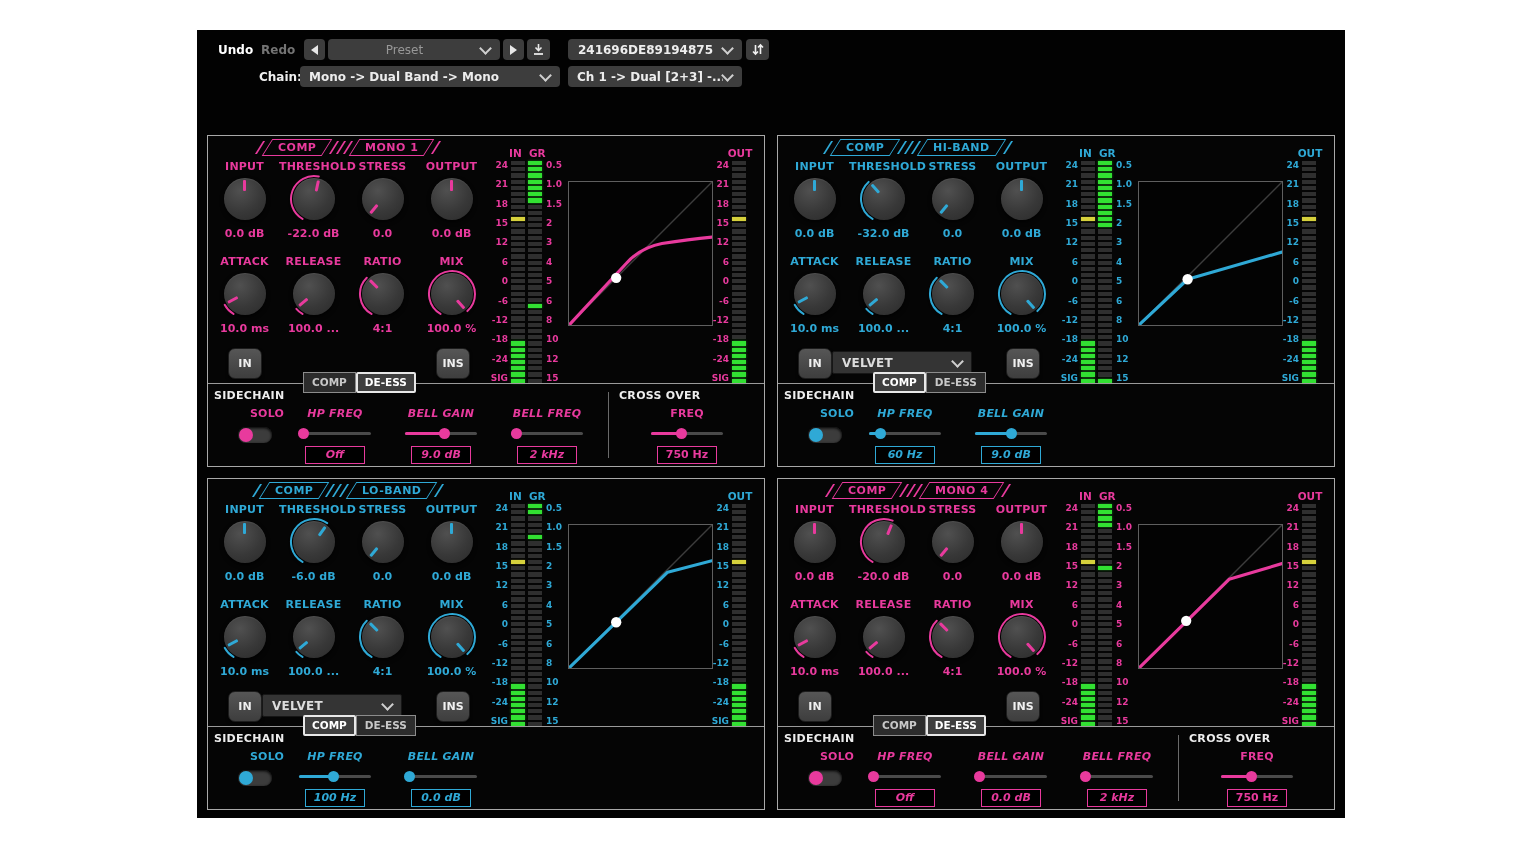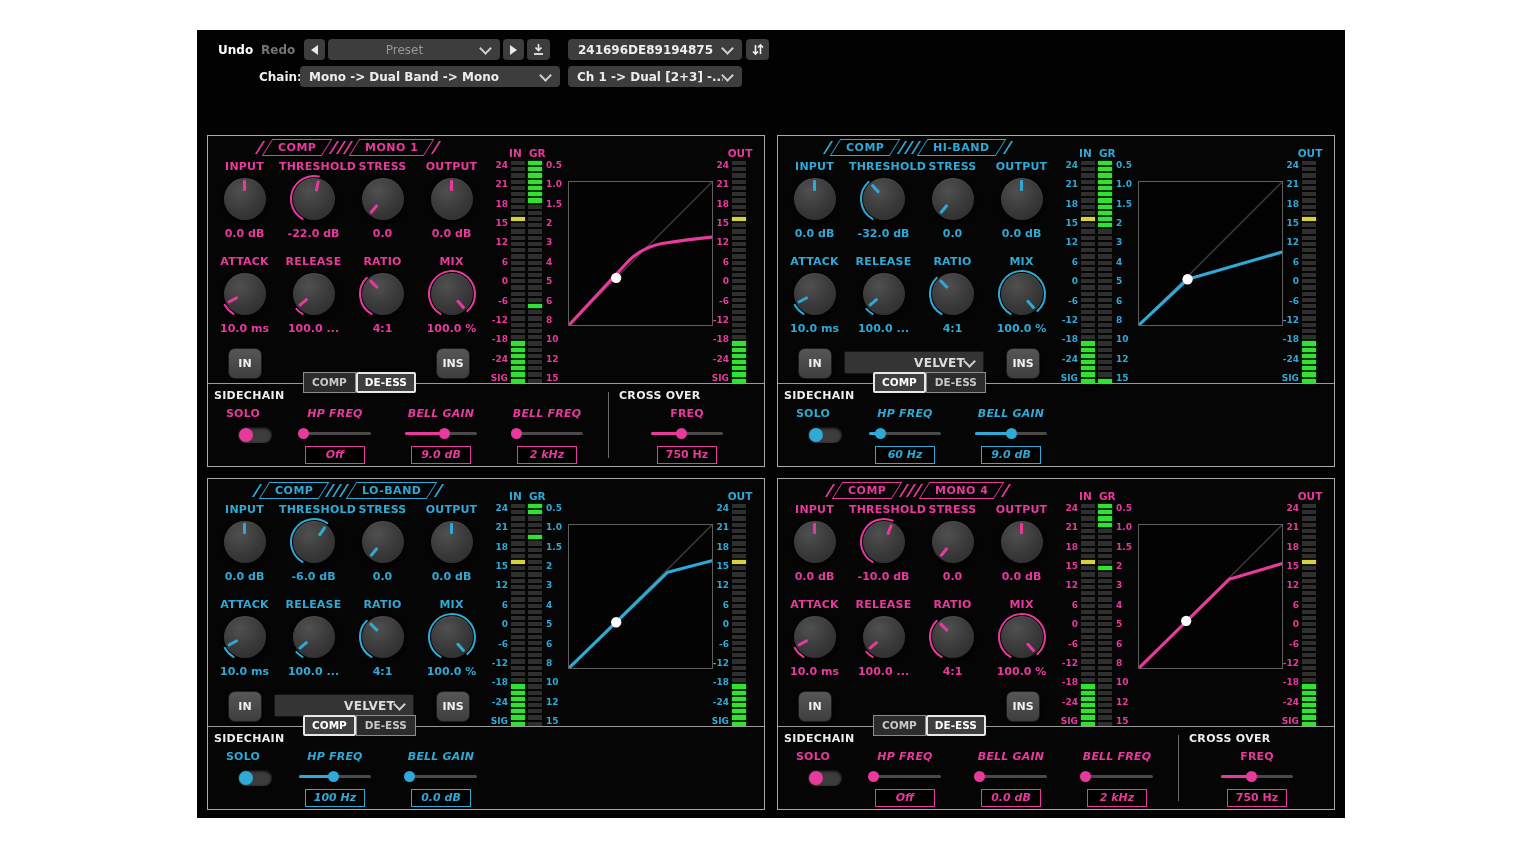--- a/index.html
+++ b/index.html
@@ -56,21 +56,21 @@
   .knob-rot{position:absolute;inset:2px;}
   .knob-tick{position:absolute;left:50%;top:2px;width:3px;height:11px;margin-left:-1.5px;background:var(--ac);border-radius:1px;}
   svg.arc{position:absolute;left:-2px;top:-2px;width:50px;height:50px;}
   svg.arc path{stroke:var(--ac);stroke-width:2;fill:none;stroke-linecap:round;}
   .k-value{margin-top:5px;font-size:11px;font-weight:bold;color:var(--ac);white-space:nowrap;}
 
   
   .sq-btn{position:absolute;width:32px;height:29px;background:linear-gradient(#565656,#3e3e3e);border:1px solid #1d1d1d;border-radius:7px;color:#f0f0f0;font-size:11px;font-weight:bold;display:flex;align-items:center;justify-content:center;box-shadow:0 2px 3px rgba(0,0,0,.6);}
   .in-btn{left:20px;top:212px;}
   .ins-btn{left:228px;top:212px;}
-  .velvet{position:absolute;left:66px;top:215px;width:138px;height:21px;background:#343434;border:1px solid #161616;border-radius:2px;display:flex;align-items:center;text-align:right;}
+  .velvet{position:absolute;left:54px;top:215px;width:138px;height:21px;background:#343434;border:1px solid #161616;border-radius:2px;display:flex;align-items:center;}
   .velvet .dd-val{flex:1;padding-left:9px;color:#dddddd;font-size:12px;font-weight:bold;letter-spacing:.3px;}
   .velvet .chev{margin:-3px 9px 0 auto;}
 
   
   .m-hdr{position:absolute;top:11px;font-size:10.5px;font-weight:bold;color:var(--ac);}
   .hdr-in{left:301px;}
   .hdr-gr{left:321px;text-align:right;}
   .hdr-out{left:514px;width:36px;text-align:center;}
   .scale{position:absolute;top:25px;height:222px;display:flex;flex-direction:column;justify-content:space-between;font-size:9px;font-weight:bold;color:var(--ac);line-height:1;}
   .scale-in{left:272px;width:28px;align-items:flex-end;}
@@ -90,21 +90,21 @@
   .diag{stroke:#3c3c3c;stroke-width:1;}
   .cpath{stroke:var(--ac);stroke-width:2.2;fill:none;stroke-linejoin:round;stroke-linecap:round;}
   .cdot{fill:#ffffff;}
 
   
   .sidechain{position:absolute;left:0;top:247px;width:556px;height:82px;border-top:1px solid #9a9a9a;}
   .sc-label{position:absolute;left:6px;top:5px;font-size:11px;font-weight:bold;color:#ededed;letter-spacing:.3px;}
   .modes{position:absolute;left:95px;top:-12px;display:flex;}
   .mode-btn{font-size:10.5px;font-weight:bold;color:#c8c8c8;background:#2c2c2c;border:1px solid #8c8c8c;padding:3px 8px;line-height:1.2;white-space:nowrap;}
   .mode-btn.sel{border:2px solid #e8e8e8;background:#3f3f3f;color:#ffffff;padding:2px 7px;border-radius:2px;}
-  .solo{position:absolute;left:18px;top:23px;width:58px;text-align:left;}
+  .solo{position:absolute;left:18px;top:23px;width:58px;text-align:right;}
   .p-label{font-size:11px;font-weight:bold;color:var(--ac);letter-spacing:.2px;white-space:nowrap;}
   .toggle{width:34px;height:16px;border-radius:8px;background:#3c3c3c;margin:7px auto 0;position:relative;box-shadow:inset 0 1px 3px #000;}
   .t-knob{position:absolute;left:1px;top:1px;width:14px;height:14px;border-radius:50%;background:var(--ac);}
   .params{position:absolute;left:74px;top:23px;display:flex;font-style:italic;}
   .param{width:106px;text-align:center;}
   .slider{position:relative;width:72px;height:11px;margin:8px auto 0;}
   .track{position:absolute;left:0;right:0;top:4px;height:3px;background:#4a4a4a;border-radius:2px;}
   .fill{position:absolute;left:0;top:4px;height:3px;background:var(--ac);border-radius:2px;}
   .thumb{position:absolute;top:0;width:11px;height:11px;border-radius:50%;background:var(--ac);}
   .p-value{display:block;width:max-content;min-width:44px;margin:7px auto 0;border:1px solid var(--ac);color:var(--ac);background:#000;font-size:11px;font-weight:bold;height:16px;line-height:16px;padding:0 7px;text-align:center;white-space:nowrap;}
@@ -1176,21 +1176,21 @@
     <div class="k-label">THRESHOLD</div>
     <div class="knob">
       <div class="knob-body"></div>
       <svg class="arc" viewBox="0 0 50 50">
                   <path d="M 13.50 44.92 A 23 23 0 0 1 33.62 3.67"></path>
                 </svg>
       <div class="knob-rot" style="transform: rotate(22deg);">
                   <div class="knob-tick"></div>
                 </div>
     </div>
-    <div class="k-value">-10.0 dB</div>
+    <div class="k-value">-20.0 dB</div>
   </div>
             <div class="kcell">
     <div class="k-label">STRESS</div>
     <div class="knob">
       <div class="knob-body"></div>
 
       <div class="knob-rot" style="transform: rotate(-140deg);">
                   <div class="knob-tick"></div>
                 </div>
     </div>

